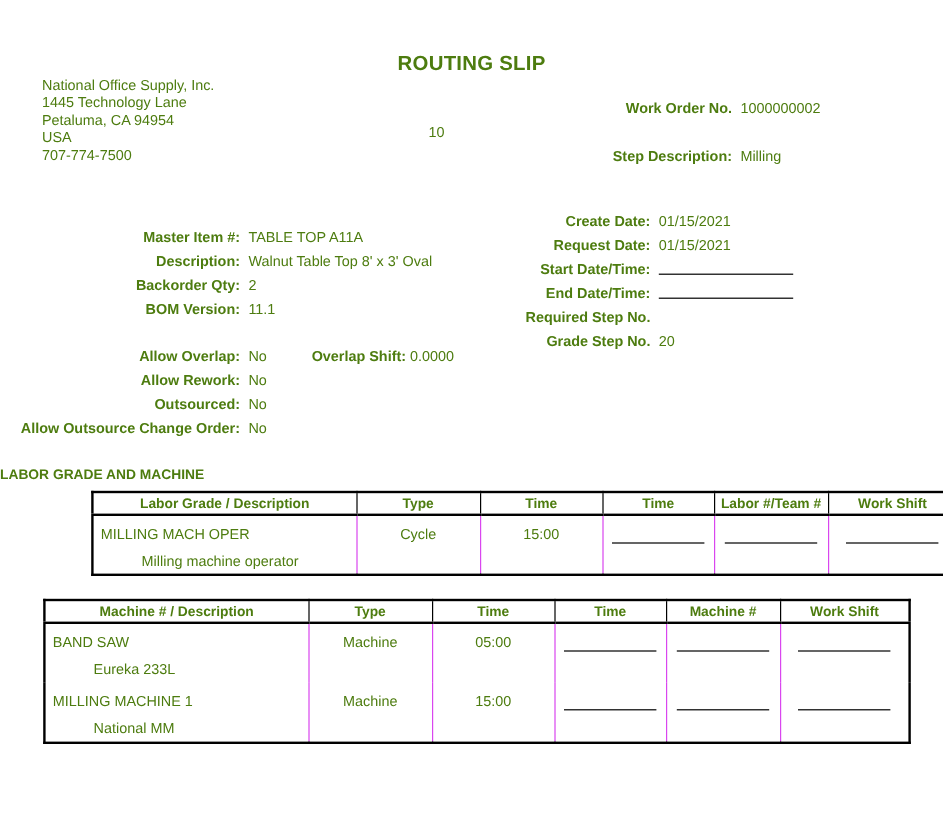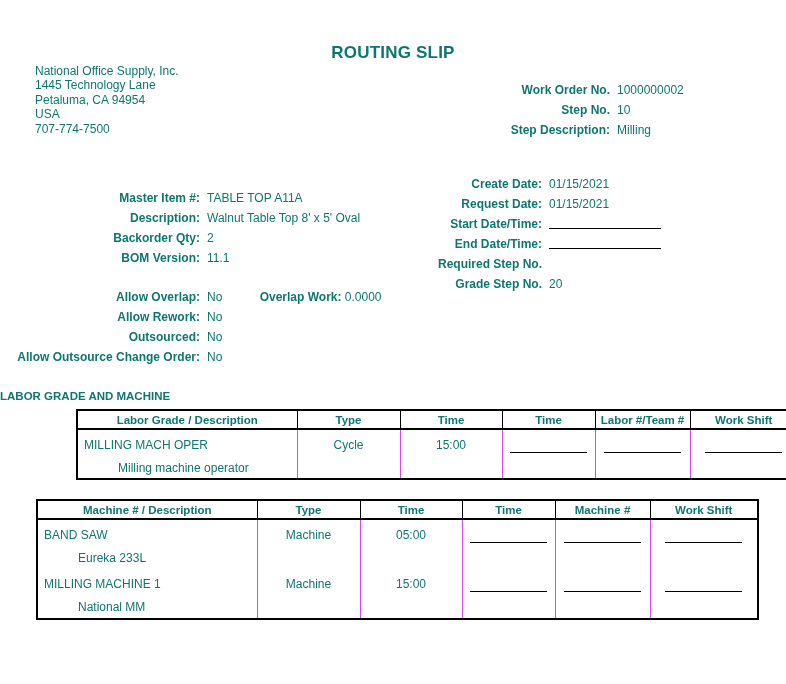--- a/index.html
+++ b/index.html
@@ -2,21 +2,21 @@
 <html><head>
 <meta charset="utf-8">
 <style>
   * { margin: 0; padding: 0; box-sizing: border-box; }
   html, body { background: #fff; }
   #page {
     position: relative;
     width: 786px;
     height: 640px;
     background: #ffffff;
-    color: #0f766e;
+    color: #4d7c0f;
     font-family: "Liberation Sans", sans-serif;
     font-size: 12px;
     overflow: hidden;
   }
   .doc-title {
     position: absolute;
     top: 43px; left: 0;
     width: 100%;
     text-align: center;
     font-size: 17px;
@@ -111,55 +111,54 @@
     <div>USA</div>
     <div>707-774-7500</div>
   </div>
 
   <div class="order-info">
     <div class="kv-row">
       <span class="kv-label">Work Order No.</span>
       <span class="kv-value">1000000002</span>
     </div>
     <div class="kv-row">
-      <span class="kv-label">Step No.</span>
       <span class="kv-value">10</span>
     </div>
     <div class="kv-row">
       <span class="kv-label">Step Description:</span>
       <span class="kv-value">Milling</span>
     </div>
   </div>
 
   <div class="details-left">
     <div class="kv-row">
       <span class="kv-label">Master Item #:</span>
       <span class="kv-value">TABLE TOP A11A</span>
     </div>
     <div class="kv-row">
       <span class="kv-label">Description:</span>
-      <span class="kv-value">Walnut Table Top 8' x 5' Oval</span>
+      <span class="kv-value">Walnut Table Top 8' x 3' Oval</span>
     </div>
     <div class="kv-row">
       <span class="kv-label">Backorder Qty:</span>
       <span class="kv-value">2</span>
     </div>
     <div class="kv-row">
       <span class="kv-label">BOM Version:</span>
       <span class="kv-value">11.1</span>
     </div>
   </div>
 
   <div class="flags">
     <div class="kv-row">
       <span class="kv-label">Allow Overlap:</span>
       <span class="kv-value">
         <span>No</span>
         <span class="inline-rate">
-          <span class="rate-label">Overlap Work:</span>
+          <span class="rate-label">Overlap Shift:</span>
           <span>0.0000</span>
         </span>
       </span>
     </div>
     <div class="kv-row">
       <span class="kv-label">Allow Rework:</span>
       <span class="kv-value">No</span>
     </div>
     <div class="kv-row">
       <span class="kv-label">Outsourced:</span>

